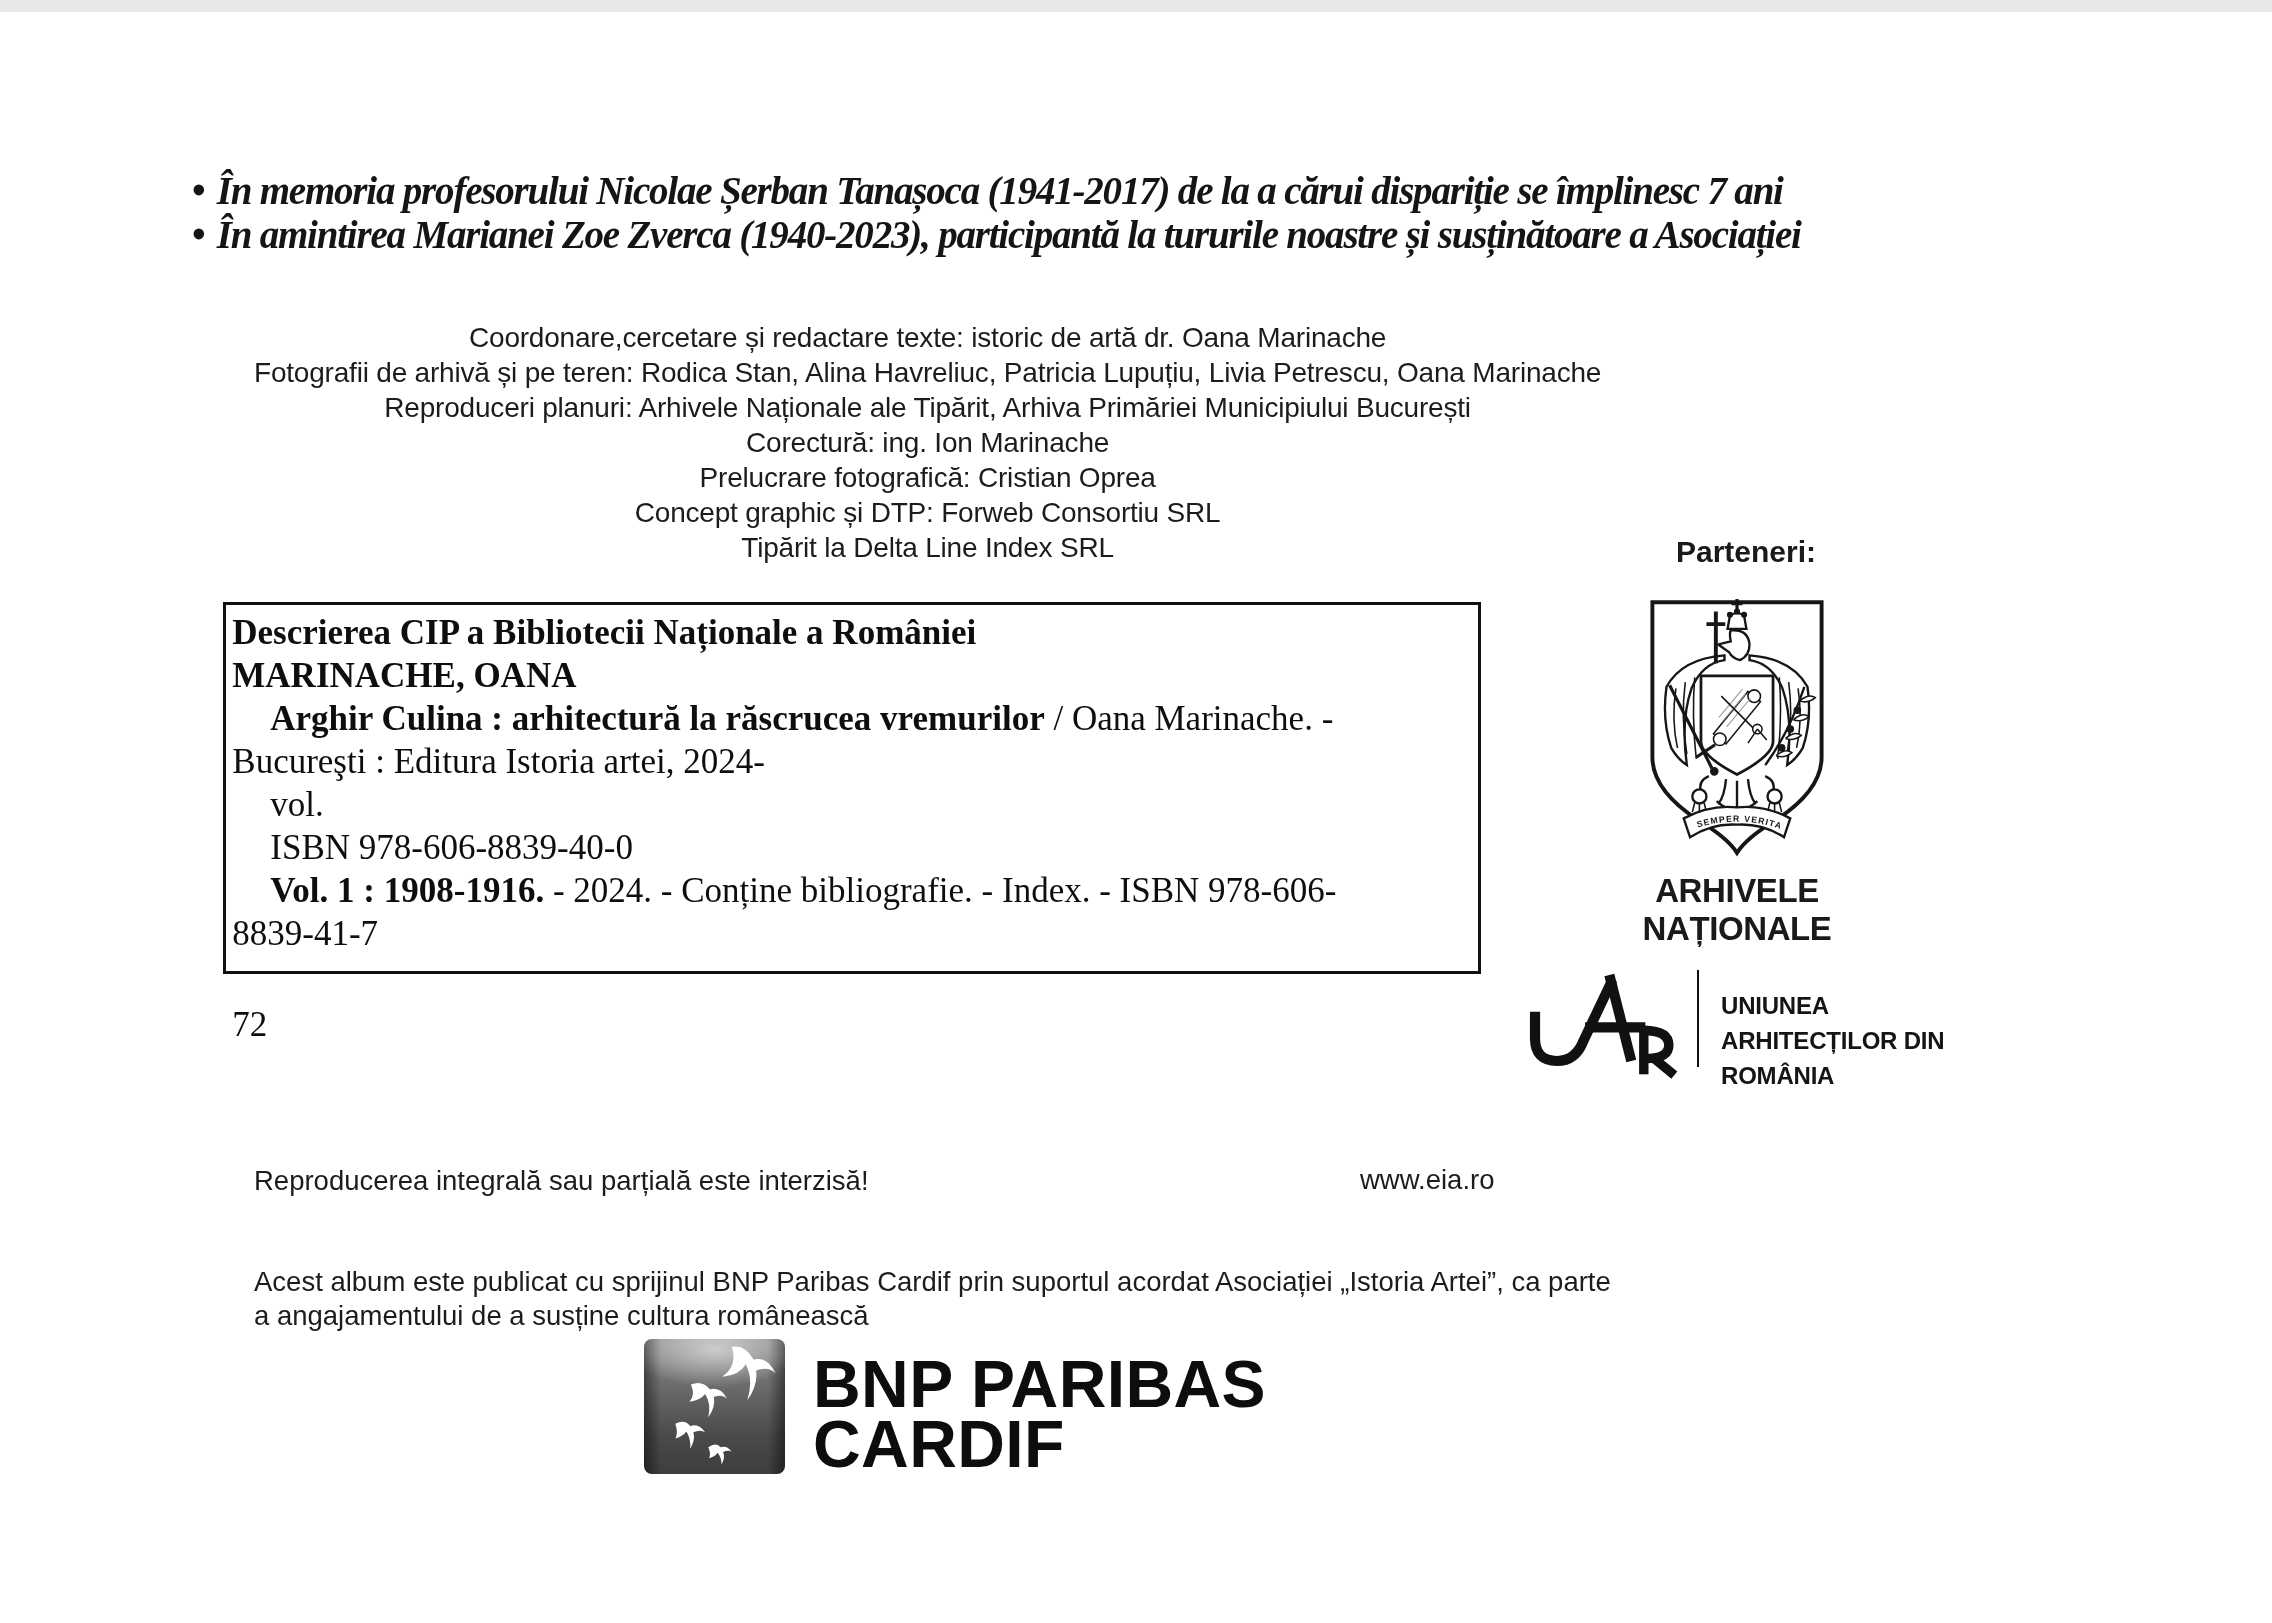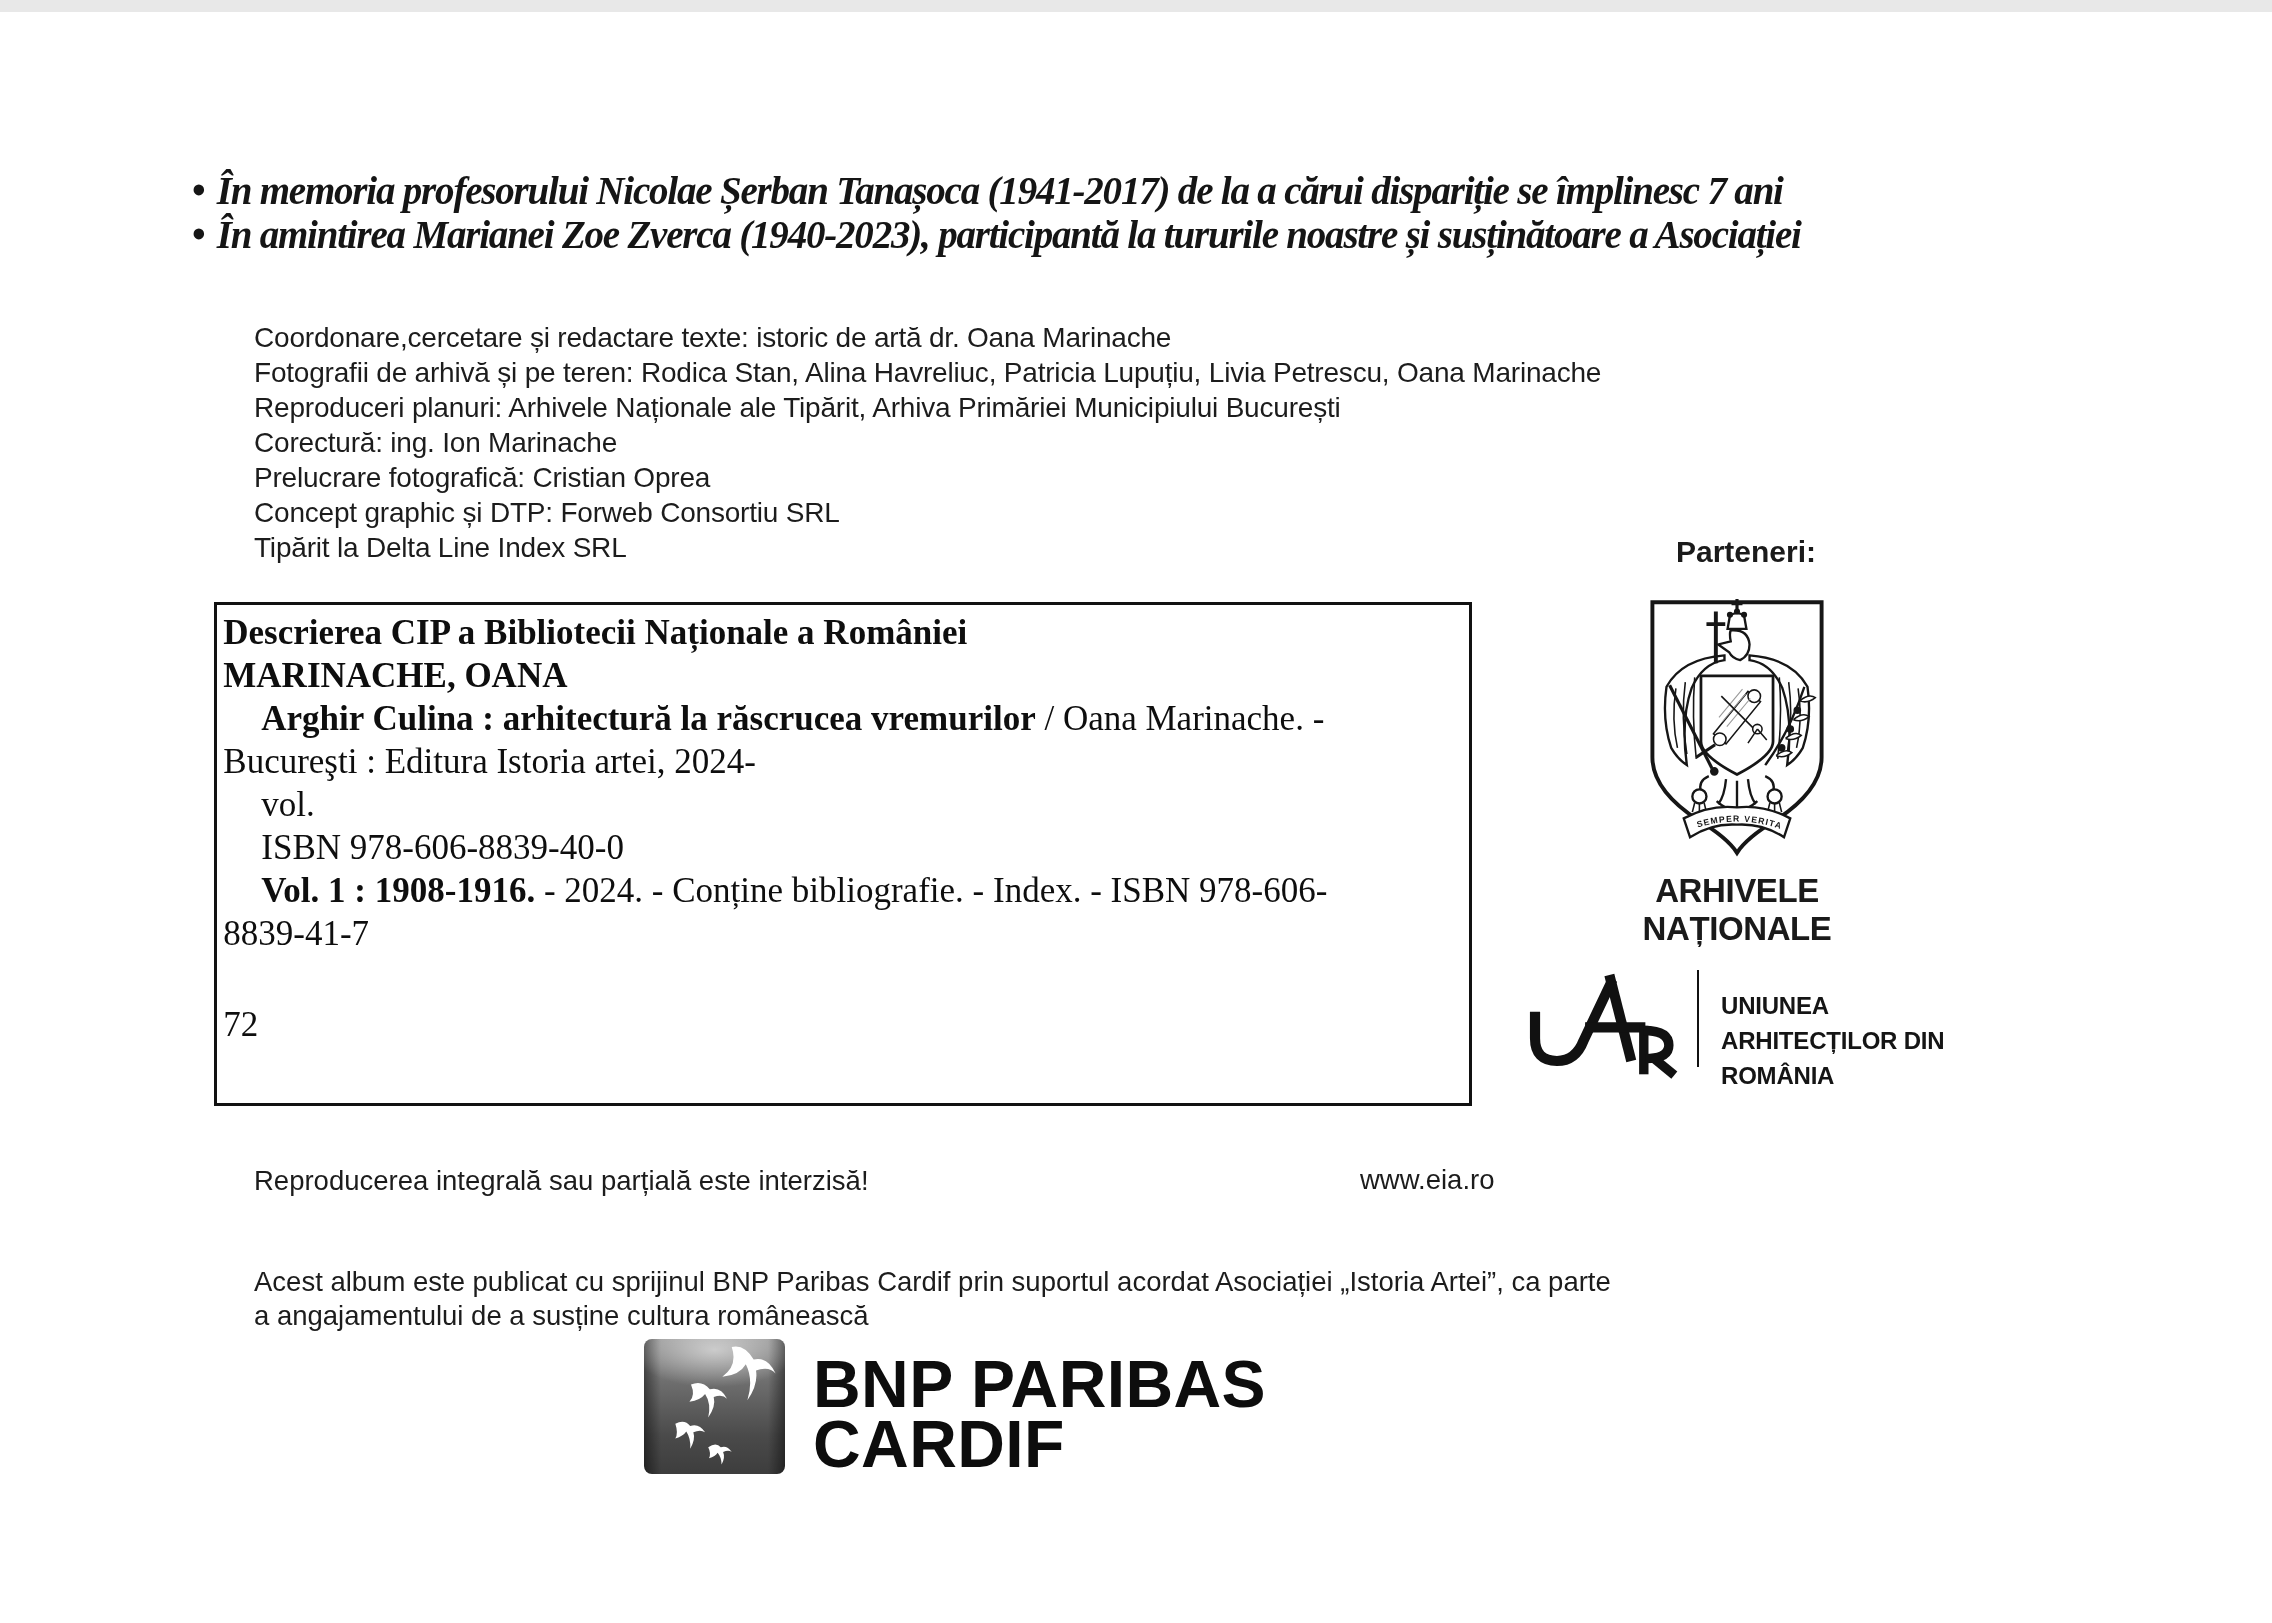--- a/index.html
+++ b/index.html
@@ -13,25 +13,25 @@
 
   
   .dedication{left:192px;top:157px;font-family:"Liberation Serif",serif;
     font-weight:bold;font-style:italic;font-size:39px;line-height:44px;
     letter-spacing:-1.2px;color:#151515;}
   .ded-line{white-space:nowrap;}
   .ded-bullet{display:inline-block;font-style:normal;margin-right:11px;letter-spacing:0;}
 
   
   .credits{left:254px;top:308px;font-size:28px;line-height:35px;
-    letter-spacing:-0.2px;color:#1c1c1c;}
+    letter-spacing:-0.2px;color:#1c1c1c;text-align:center;}
   .credits div{white-space:nowrap;}
 
   
-  .cip-box{left:214px;top:590px;width:1258px;height:504px;
+  .cip-box{left:223px;top:590px;width:1258px;height:372px;
     border:3.1px solid #111;background:#fff;
     font-family:"Liberation Serif",serif;font-size:35px;line-height:43px;
     color:#0e0e0e;padding:6.3px 0 0 6.3px;box-sizing:border-box;}
   .cip-line{white-space:nowrap;}
   .cip-indent{padding-left:38px;}
   .b{font-weight:bold;}
   .cip-spacer{height:52px;}
   .cip-udc{line-height:36px;}
 
   

